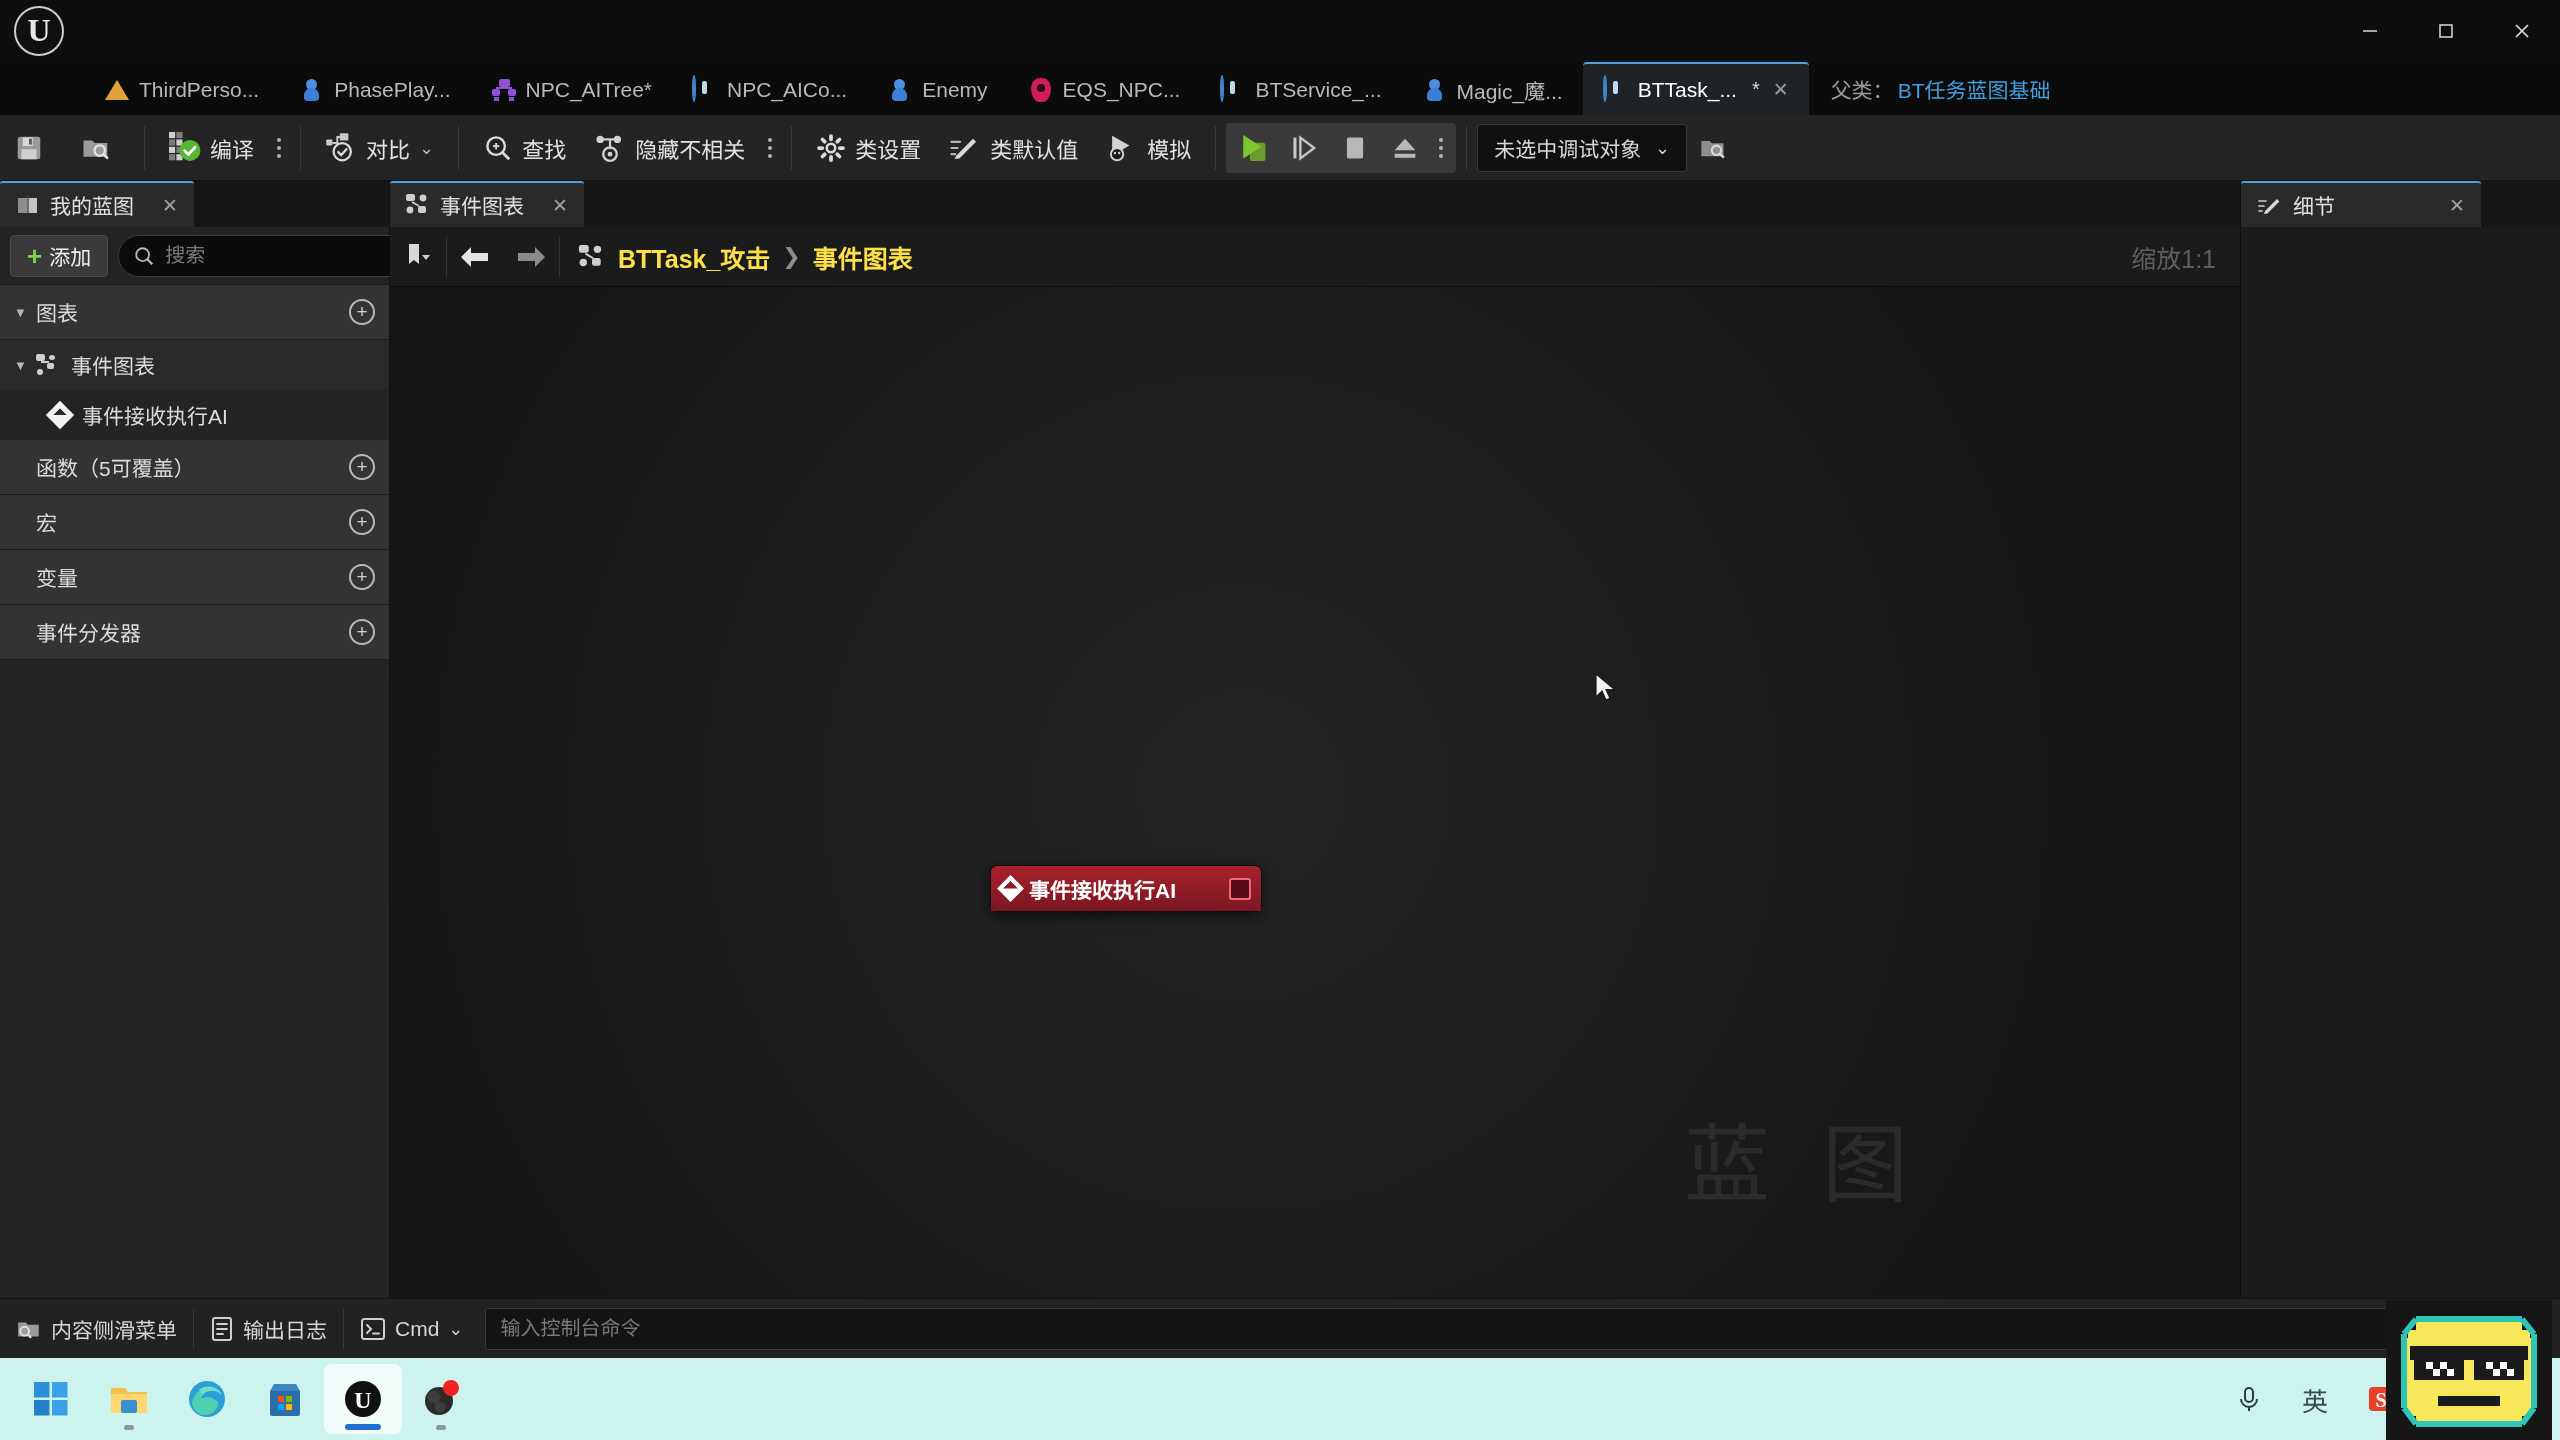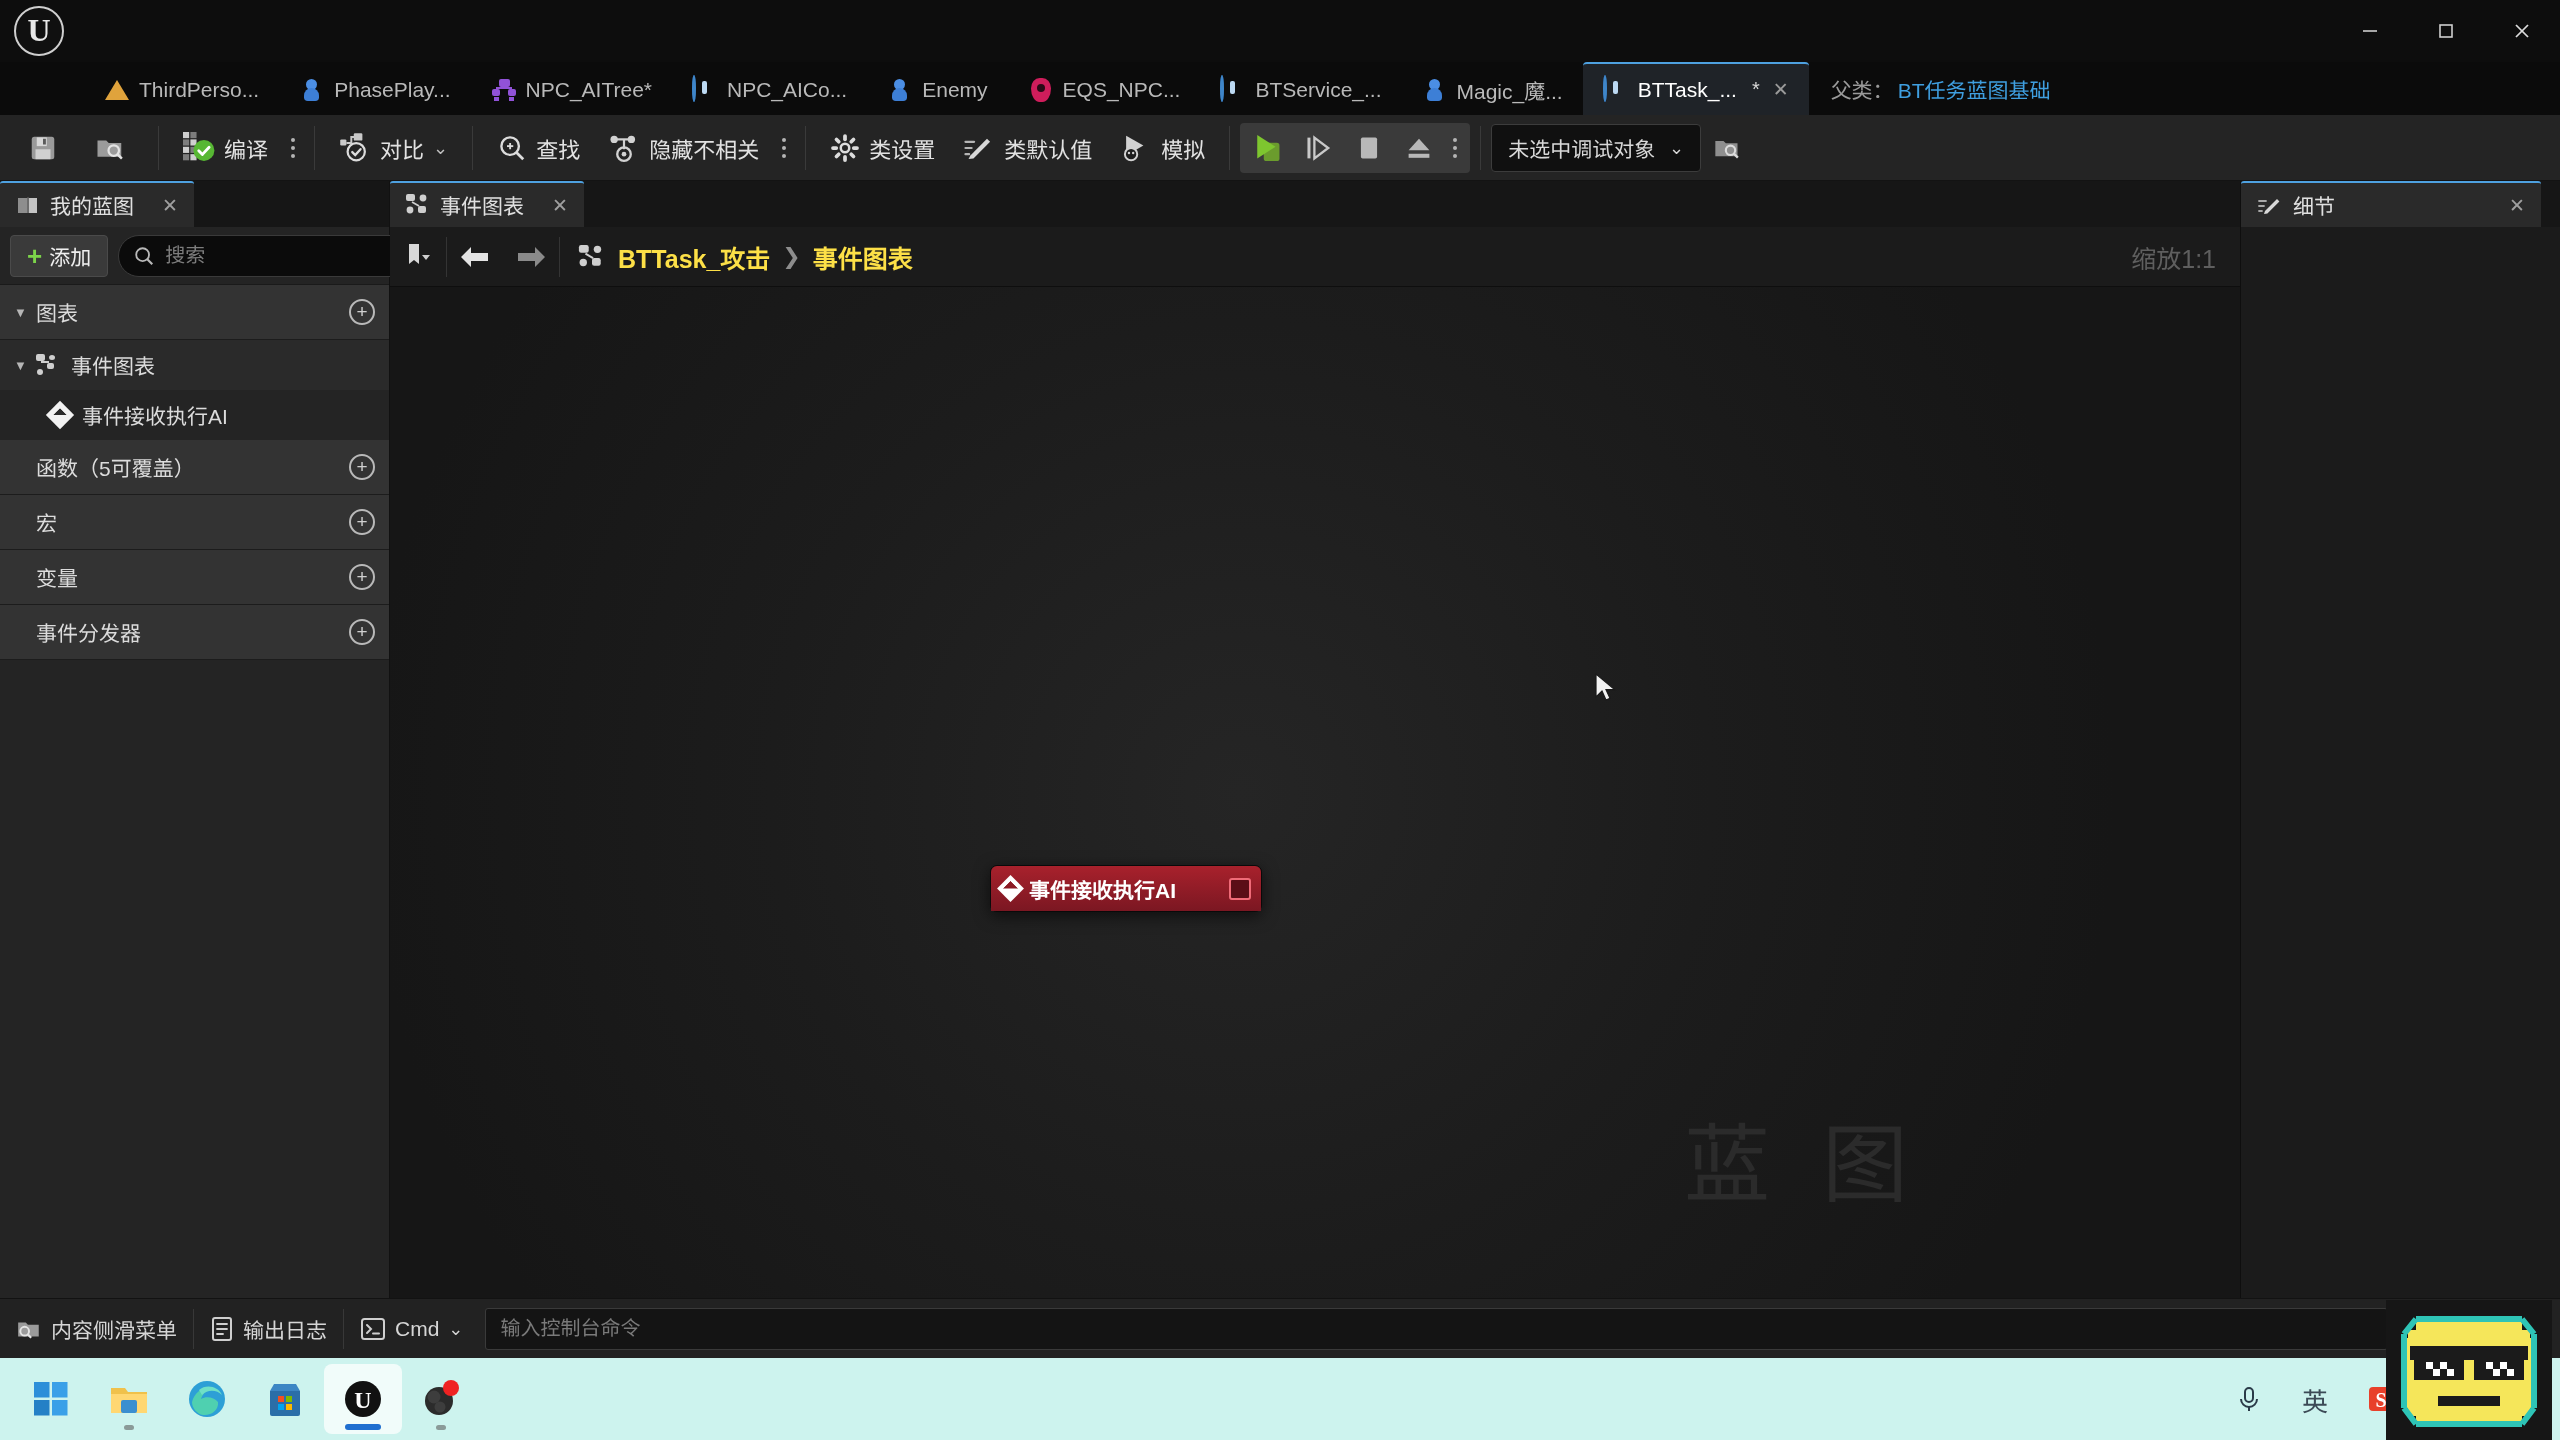--- a/index.html
+++ b/index.html
@@ -71,21 +71,21 @@
   .ico-tree { width:26px;height:26px;position:relative;}
   .ico-tree i { position:absolute; background:#9152d8; display:block; }
   .ico-bt { width:26px;height:26px;border-radius:50%;background:#1d4e86;border:2px solid #3f86c9;position:relative;}
   .ico-bt:after{content:"";position:absolute;top:4px;left:8px;width:5px;height:13px;background:#bcd9f2;border-radius:2px;}
   .ico-eqs { width:20px;height:24px;background:#cf1d5b;border-radius:10px 10px 10px 10px / 12px 12px 16px 16px; position:absolute; top:1px; left:3px;}
   .ico-eqs:after{content:"";position:absolute;top:6px;left:6px;width:8px;height:8px;border-radius:50%;background:#2a0a16;}
 
   
   .toolbar {
     height:66px; background:#242424; display:flex; align-items:center;
-    flex:0 0 66px; border-bottom:1px solid #131313; padding-left:14px;
+    flex:0 0 66px; border-bottom:1px solid #131313; 
   }
   .tb-group { display:flex; align-items:center; height:66px; }
   .tb-sep { width:1px; height:44px; background:#3a3a3a; margin:0 10px; }
   .tb-btn {
     display:flex; align-items:center; gap:9px; padding:6px 14px; height:50px;
     font-size:22px; color:#e2e2e2; border-radius:3px; cursor:default; white-space:nowrap;
   }
   .tb-kebab { width:22px; height:50px; display:flex; flex-direction:column;
     align-items:center; justify-content:center; gap:4px; cursor:default;}
   .tb-kebab b { width:4px;height:4px;background:#b4b4b4;border-radius:50%; display:block;}
@@ -718,21 +718,21 @@
         <div class="cursor-arrow">
           <svg width="26" height="34" viewBox="0 0 26 34">
             <path d="M1 1l0 23 6-6 4 9 4-1.7-4-8.7 8.6 0z" fill="#f2f2f2" stroke="#1a1a1a" stroke-width="1.2"></path>
           </svg>
         </div>
       </div>
     </div>
 
     <div class="right">
       <div class="panel-tabrow">
-        <div class="panel-tab" style="width:300px;">
+        <div class="panel-tab" style="width:240px;">
           <svg width="26" height="24" viewBox="0 0 26 24">
             <path d="M8 18l12-12 2.4 2.4-12 12L7 21z" fill="#d8d8d8"></path>
             <g stroke="#a8a8a8" stroke-width="1.8" stroke-linecap="round">
               <line x1="2" y1="8" x2="9" y2="8"></line>
                 <line x1="2" y1="13" x2="7" y2="13"></line>
                 <line x1="2" y1="18" x2="5" y2="18"></line>
             </g>
           </svg>
           <span style="flex:1;">细节</span>
           <span class="xc">✕</span>

